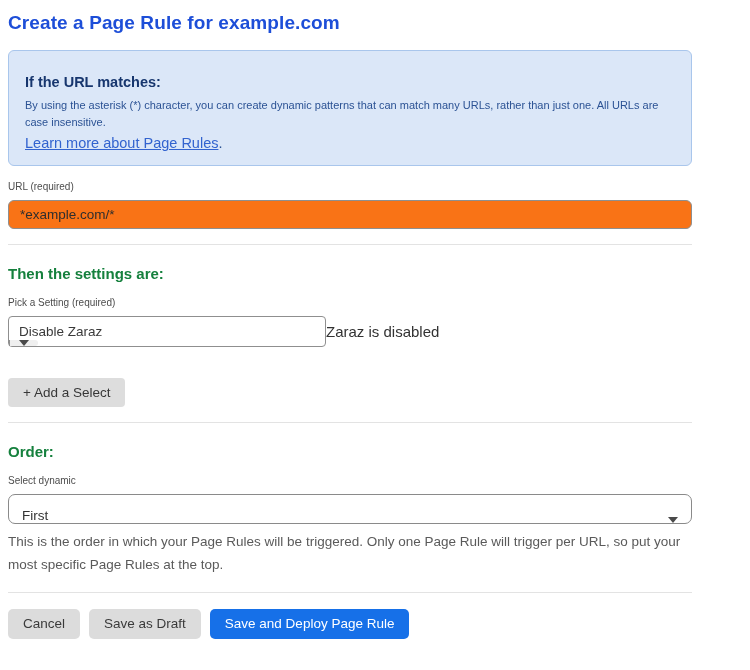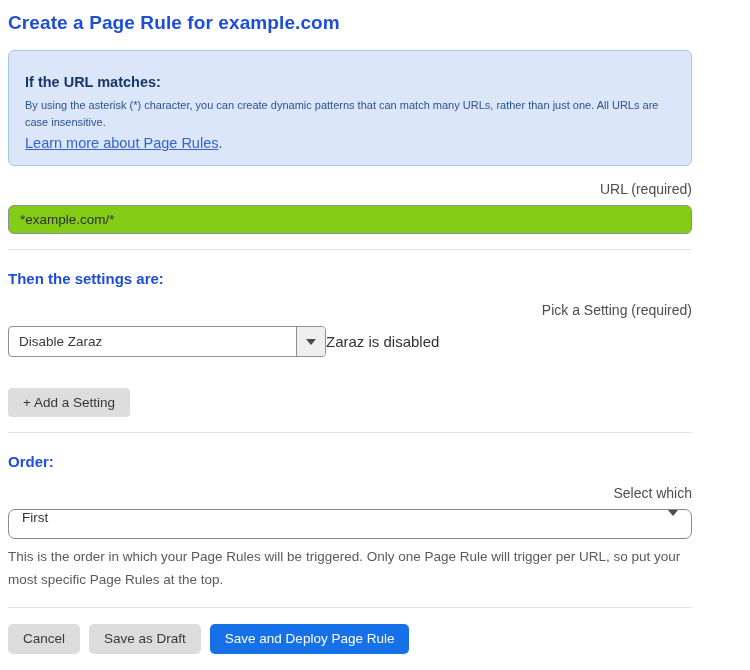--- a/index.html
+++ b/index.html
@@ -42,31 +42,30 @@
   }
   .info-link {
     color: #3263cf;
     font-size: 14.5px;
     text-decoration: underline;
     cursor: pointer;
   }
   .info-link-suffix { color: #2b5294; font-size: 14.5px; }
 
   .field-label {
-    font-size: 14px;
+    font-size: 10px;
     color: #4d4d4d;
     margin: 15px 0 8px 0;
-    text-align: right;
   }
 
   .url-input {
     display: block;
     width: 684px;
     height: 29px;
-    background: #84cc16;
+    background: #f97316;
     border: 1px solid #8f8f8f;
     border-radius: 6px;
     padding: 0 11px;
     font-family: "Liberation Sans", sans-serif;
     font-size: 13.5px;
     color: #2e2e2e;
     outline: none;
   }
   .helper-text {
     font-size: 13px;
@@ -77,34 +76,35 @@
   .divider {
     border: none;
     border-top: 1px solid #e3e3e3;
     margin: 15px 0;
     width: 684px;
   }
 
   .section-heading {
     font-size: 15px;
     font-weight: bold;
-    color: #1d4ed8;
+    color: #15803d;
     margin: 20px 0 4px 0;
   }
 
   .setting-row { display: flex; align-items: center; }
   .combo {
     width: 318px;
     height: 31px;
     background: #ffffff;
     border: 1px solid #8f8f8f;
     border-radius: 4px;
     display: flex;
     align-items: stretch;
     cursor: pointer;
+    flex-direction: column;
   }
   .combo-value {
     flex: 1;
     font-size: 13.5px;
     color: #3a3a3a;
     line-height: 29px;
     padding: 0 10px;
     overflow: hidden;
     white-space: nowrap;
   }
@@ -142,21 +142,21 @@
     cursor: pointer;
   }
 
   .order-select {
     width: 684px;
     height: 30px;
     background: #ffffff;
     border: 1px solid #8a8a8a;
     border-radius: 7px;
     display: flex;
-    align-items: flex-start;
+    align-items: flex-end;
     justify-content: space-between;
     padding: 0 13px;
     cursor: pointer;
     gap: 32px;
   }
   .order-select-value { font-size: 13.5px; color: #333; }
   .order-helper {
     font-size: 13.5px;
     color: #5a5a5a;
     line-height: 1.7;
@@ -201,27 +201,27 @@
   <div class="setting-row">
     <div class="combo">
       <div class="combo-value">Disable Zaraz</div>
       <div class="combo-button">
         <span class="caret-down"></span>
       </div>
     </div>
     <div class="setting-status">Zaraz is disabled</div>
   </div>
 
-  <button class="add-setting-button">+ Add a Setting</button>
+  <button class="add-setting-button">+ Add a Select</button>
 
   <hr class="divider">
 
   <div class="section-heading">Order:</div>
 
-  <div class="field-label">Select which</div>
+  <div class="field-label">Select dynamic</div>
   <div class="order-select">
     <span class="order-select-value">First</span>
     <span class="caret-down"></span>
   </div>
   <p class="order-helper">This is the order in which your Page Rules will be triggered. Only one Page Rule will trigger per URL, so put your most specific Page Rules at the top.</p>
 
   <hr class="divider">
 
   <div class="footer-actions">
     <button class="btn btn-gray">Cancel</button>

